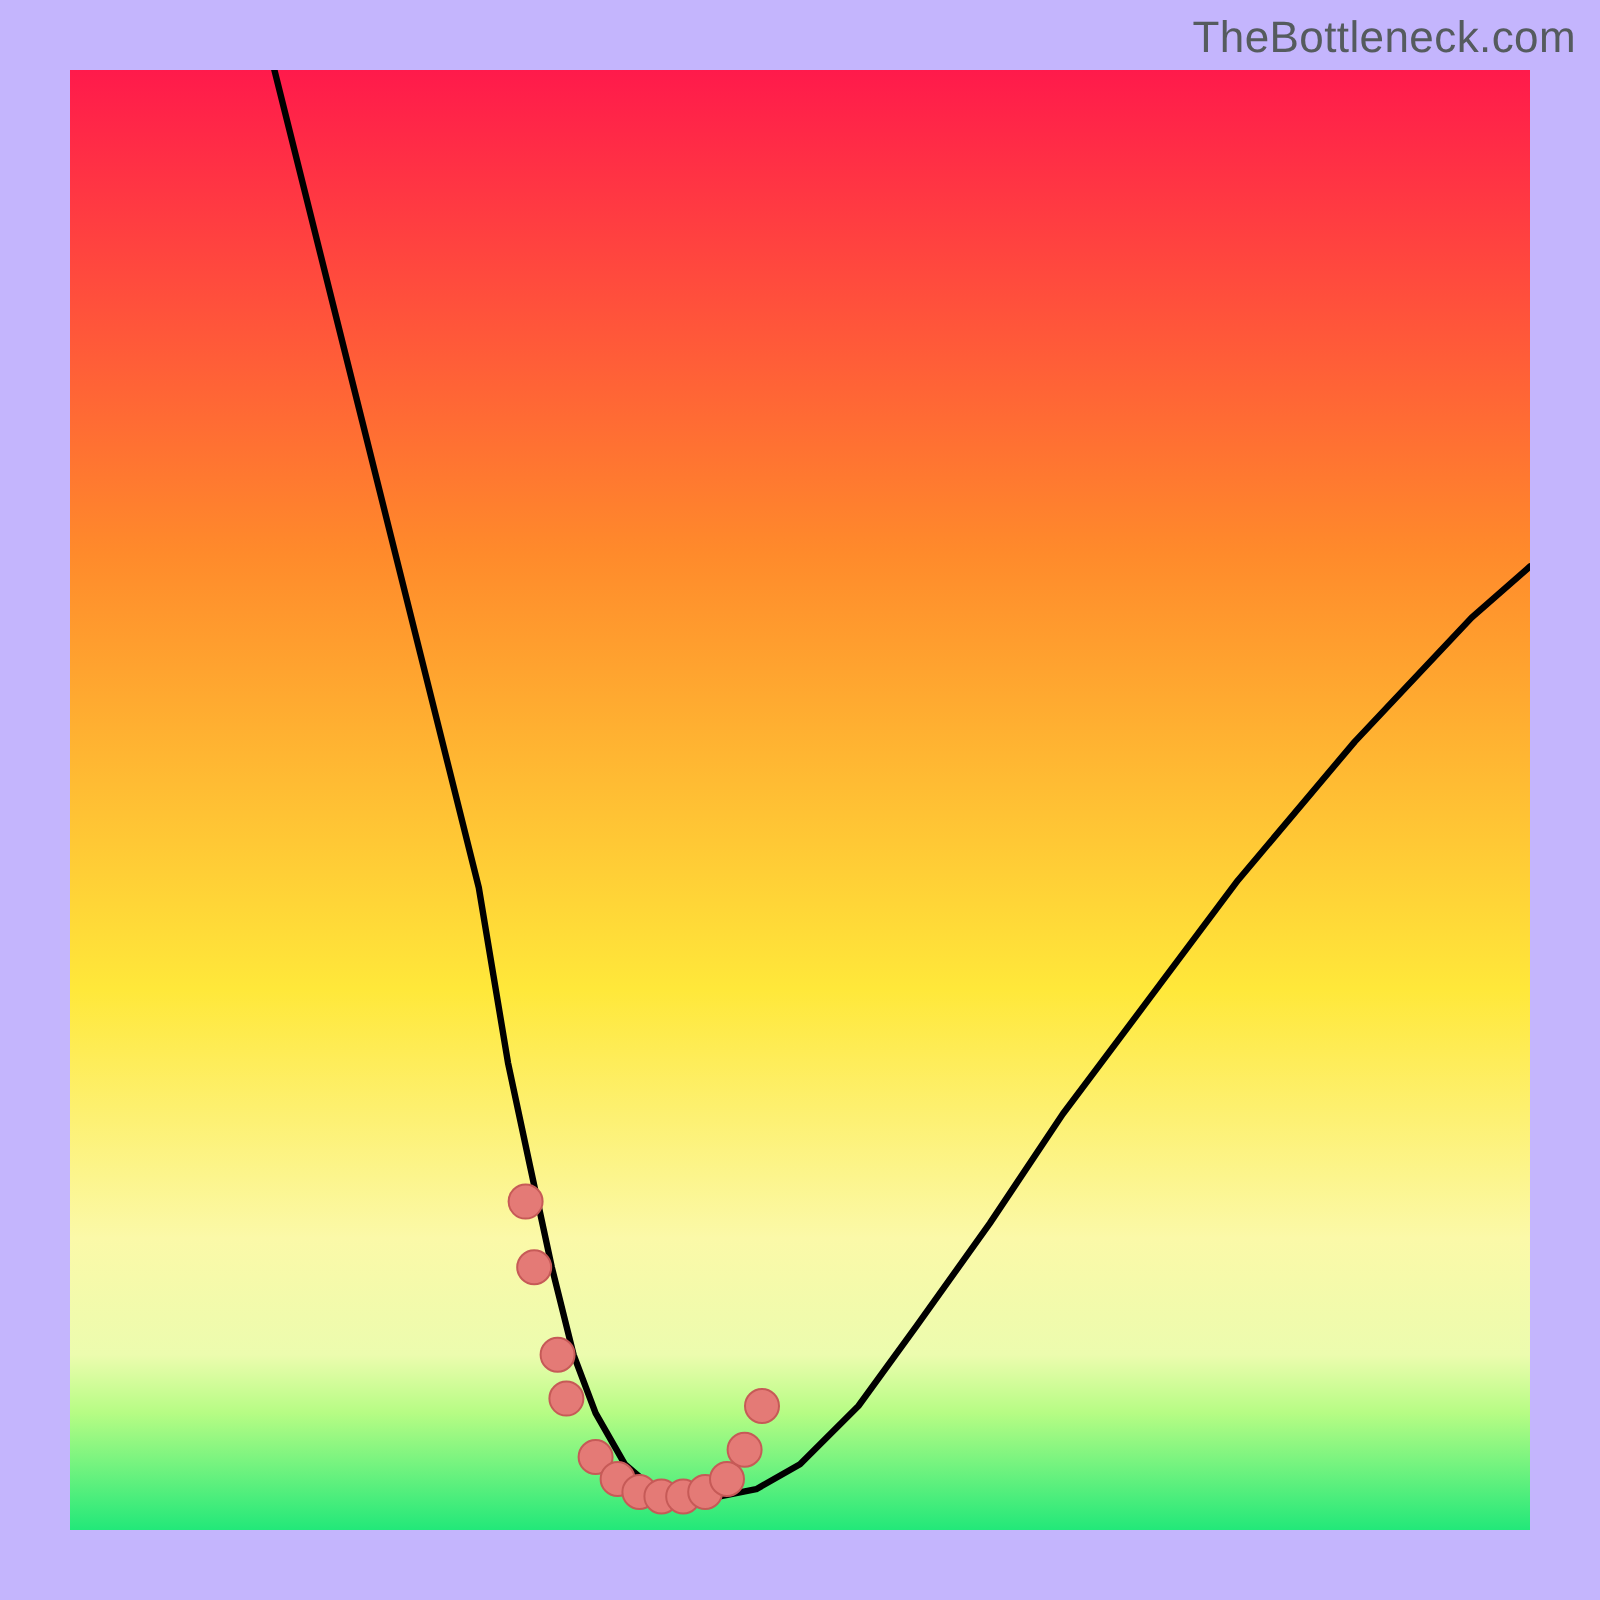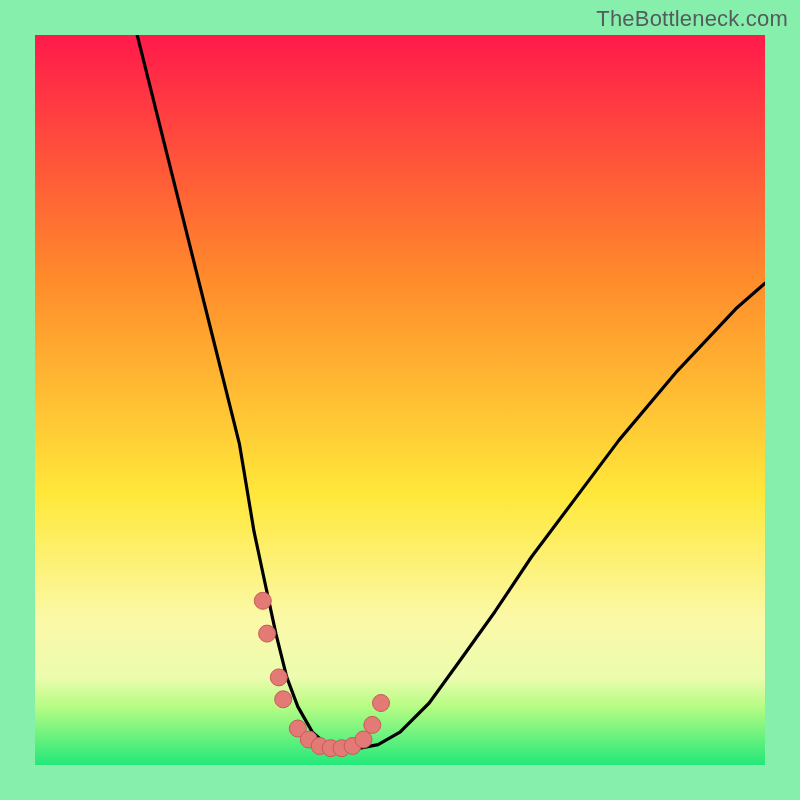--- a/index.html
+++ b/index.html
@@ -7,21 +7,21 @@
     padding: 0;
     width: 800px;
     height: 800px;
     background: #000;
     overflow: hidden;
     font-family: Arial, Helvetica, sans-serif;
   }
   .frame {
     position: absolute;
     inset: 0;
-    background: #86efac;
+    background: #c4b5fd;
   }
   .plot {
     position: absolute;
     left: 35px;
     top: 35px;
     width: 730px;
     height: 730px;
     overflow: hidden;
   }
   .gradient {

